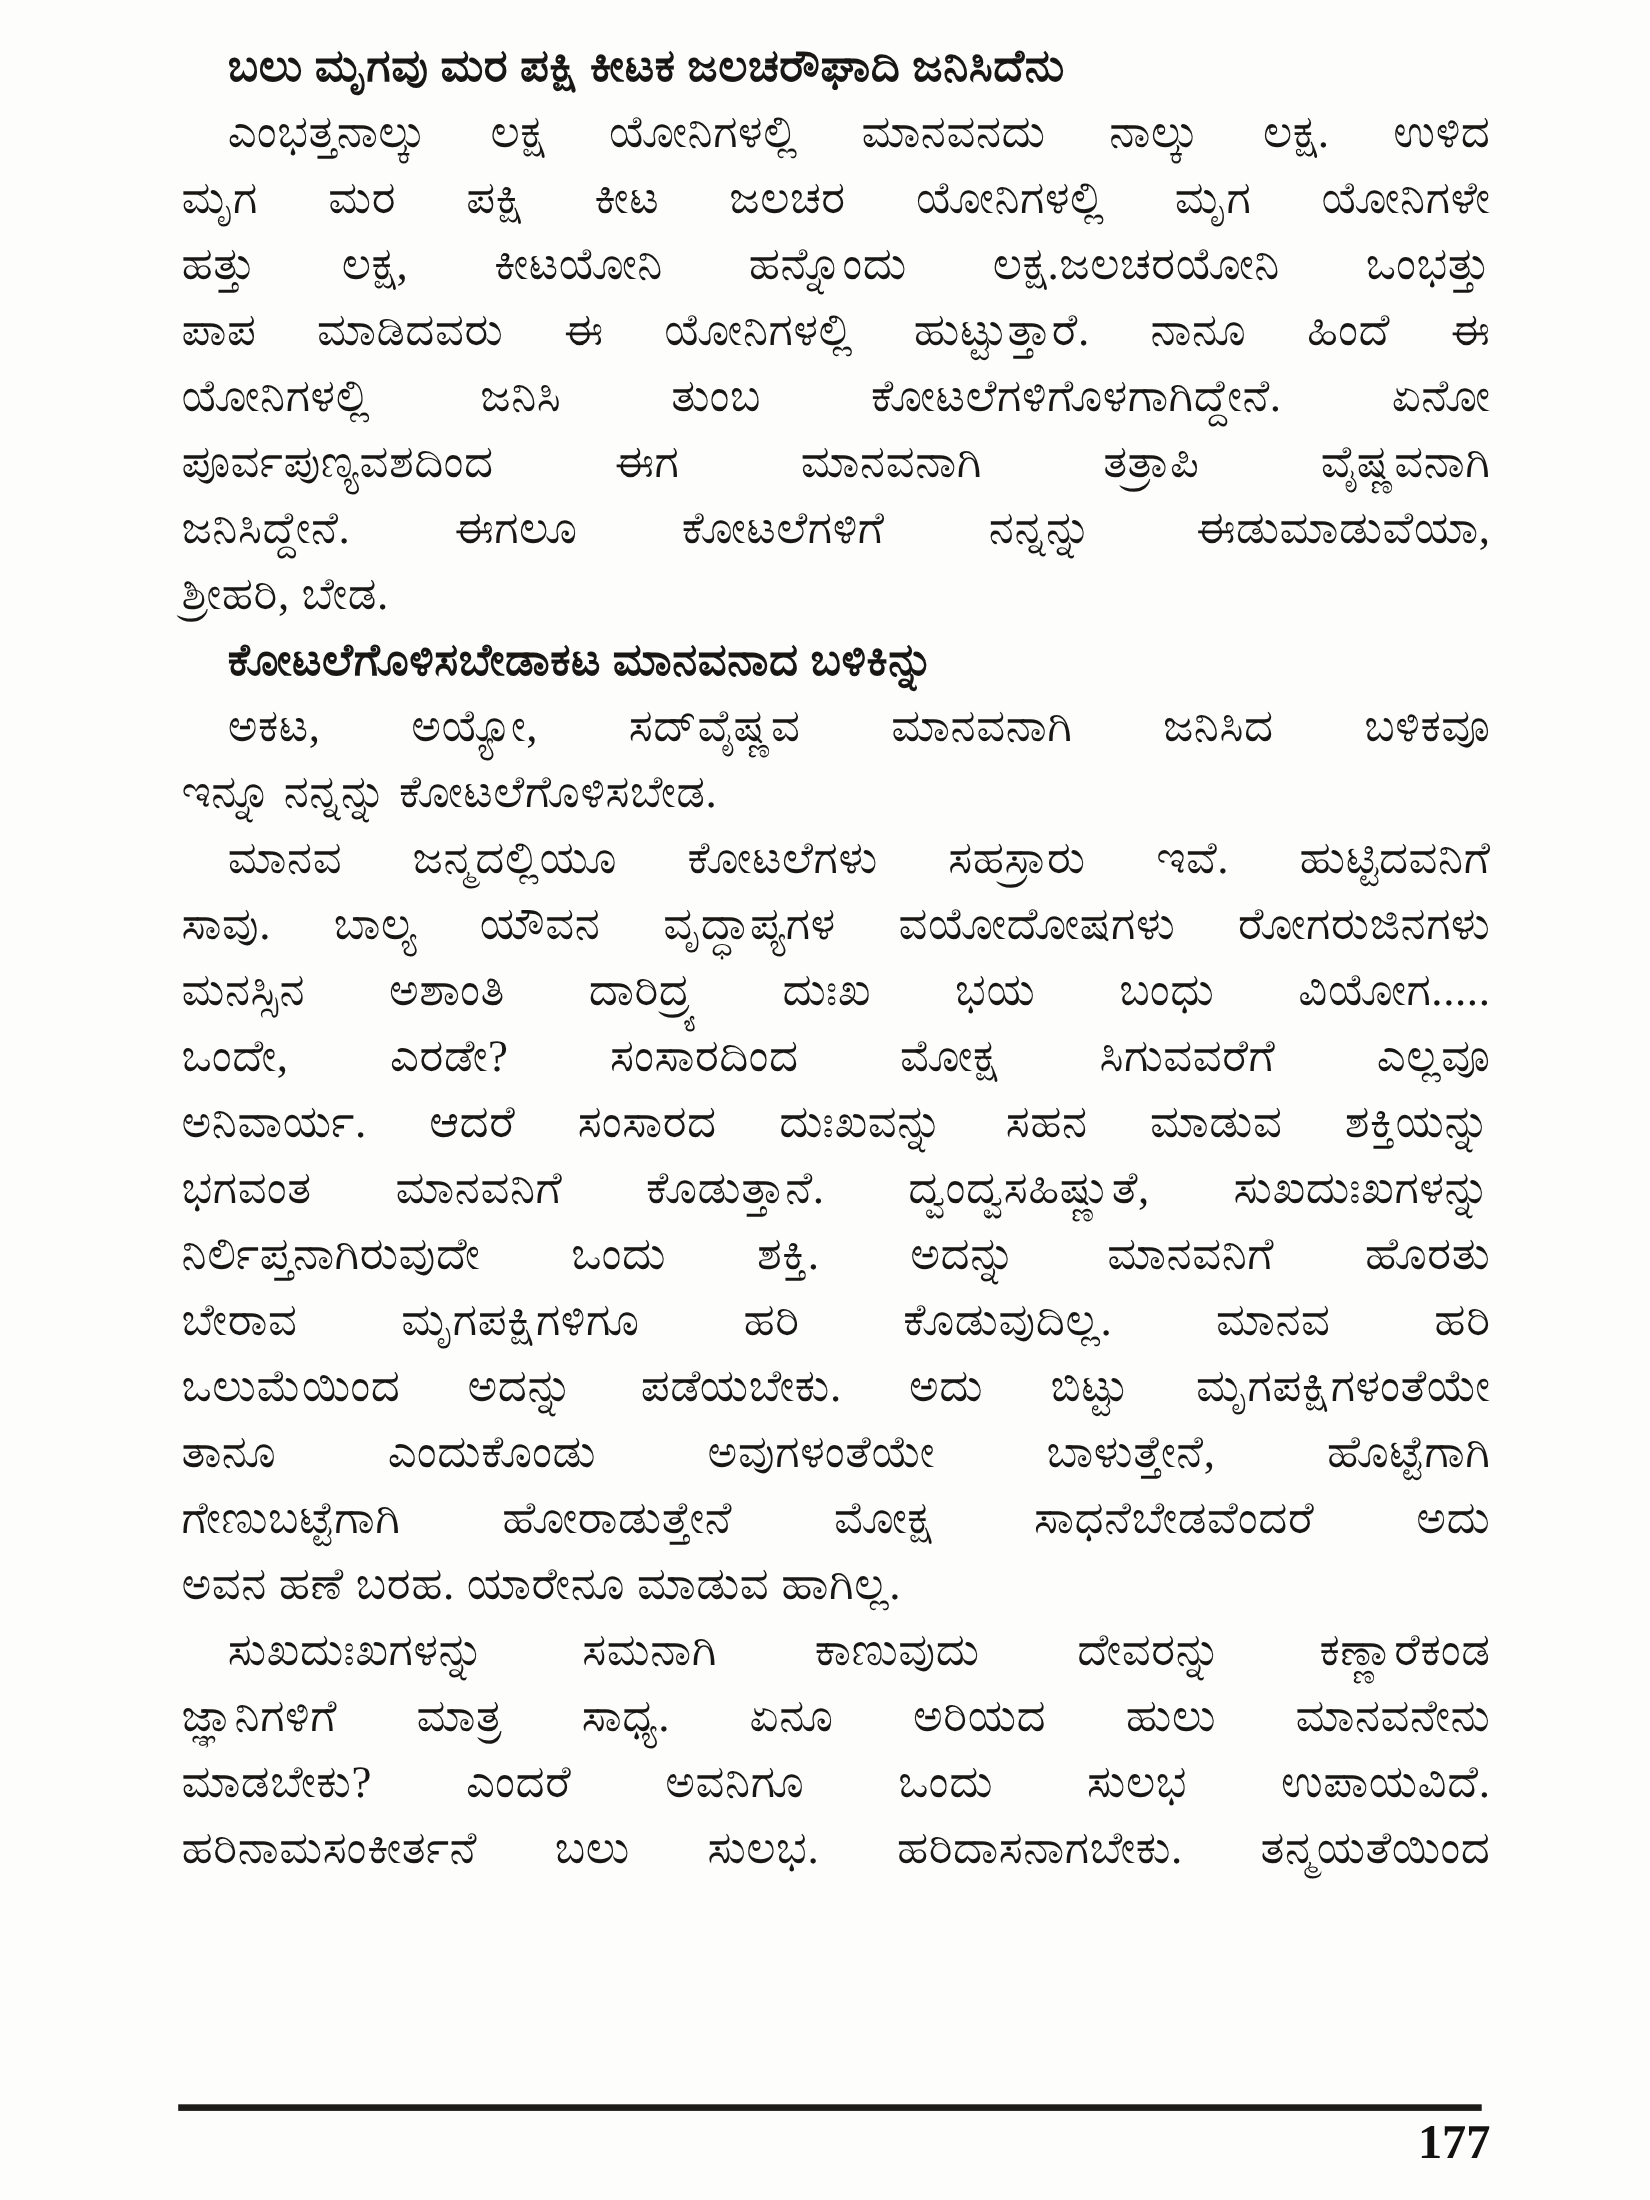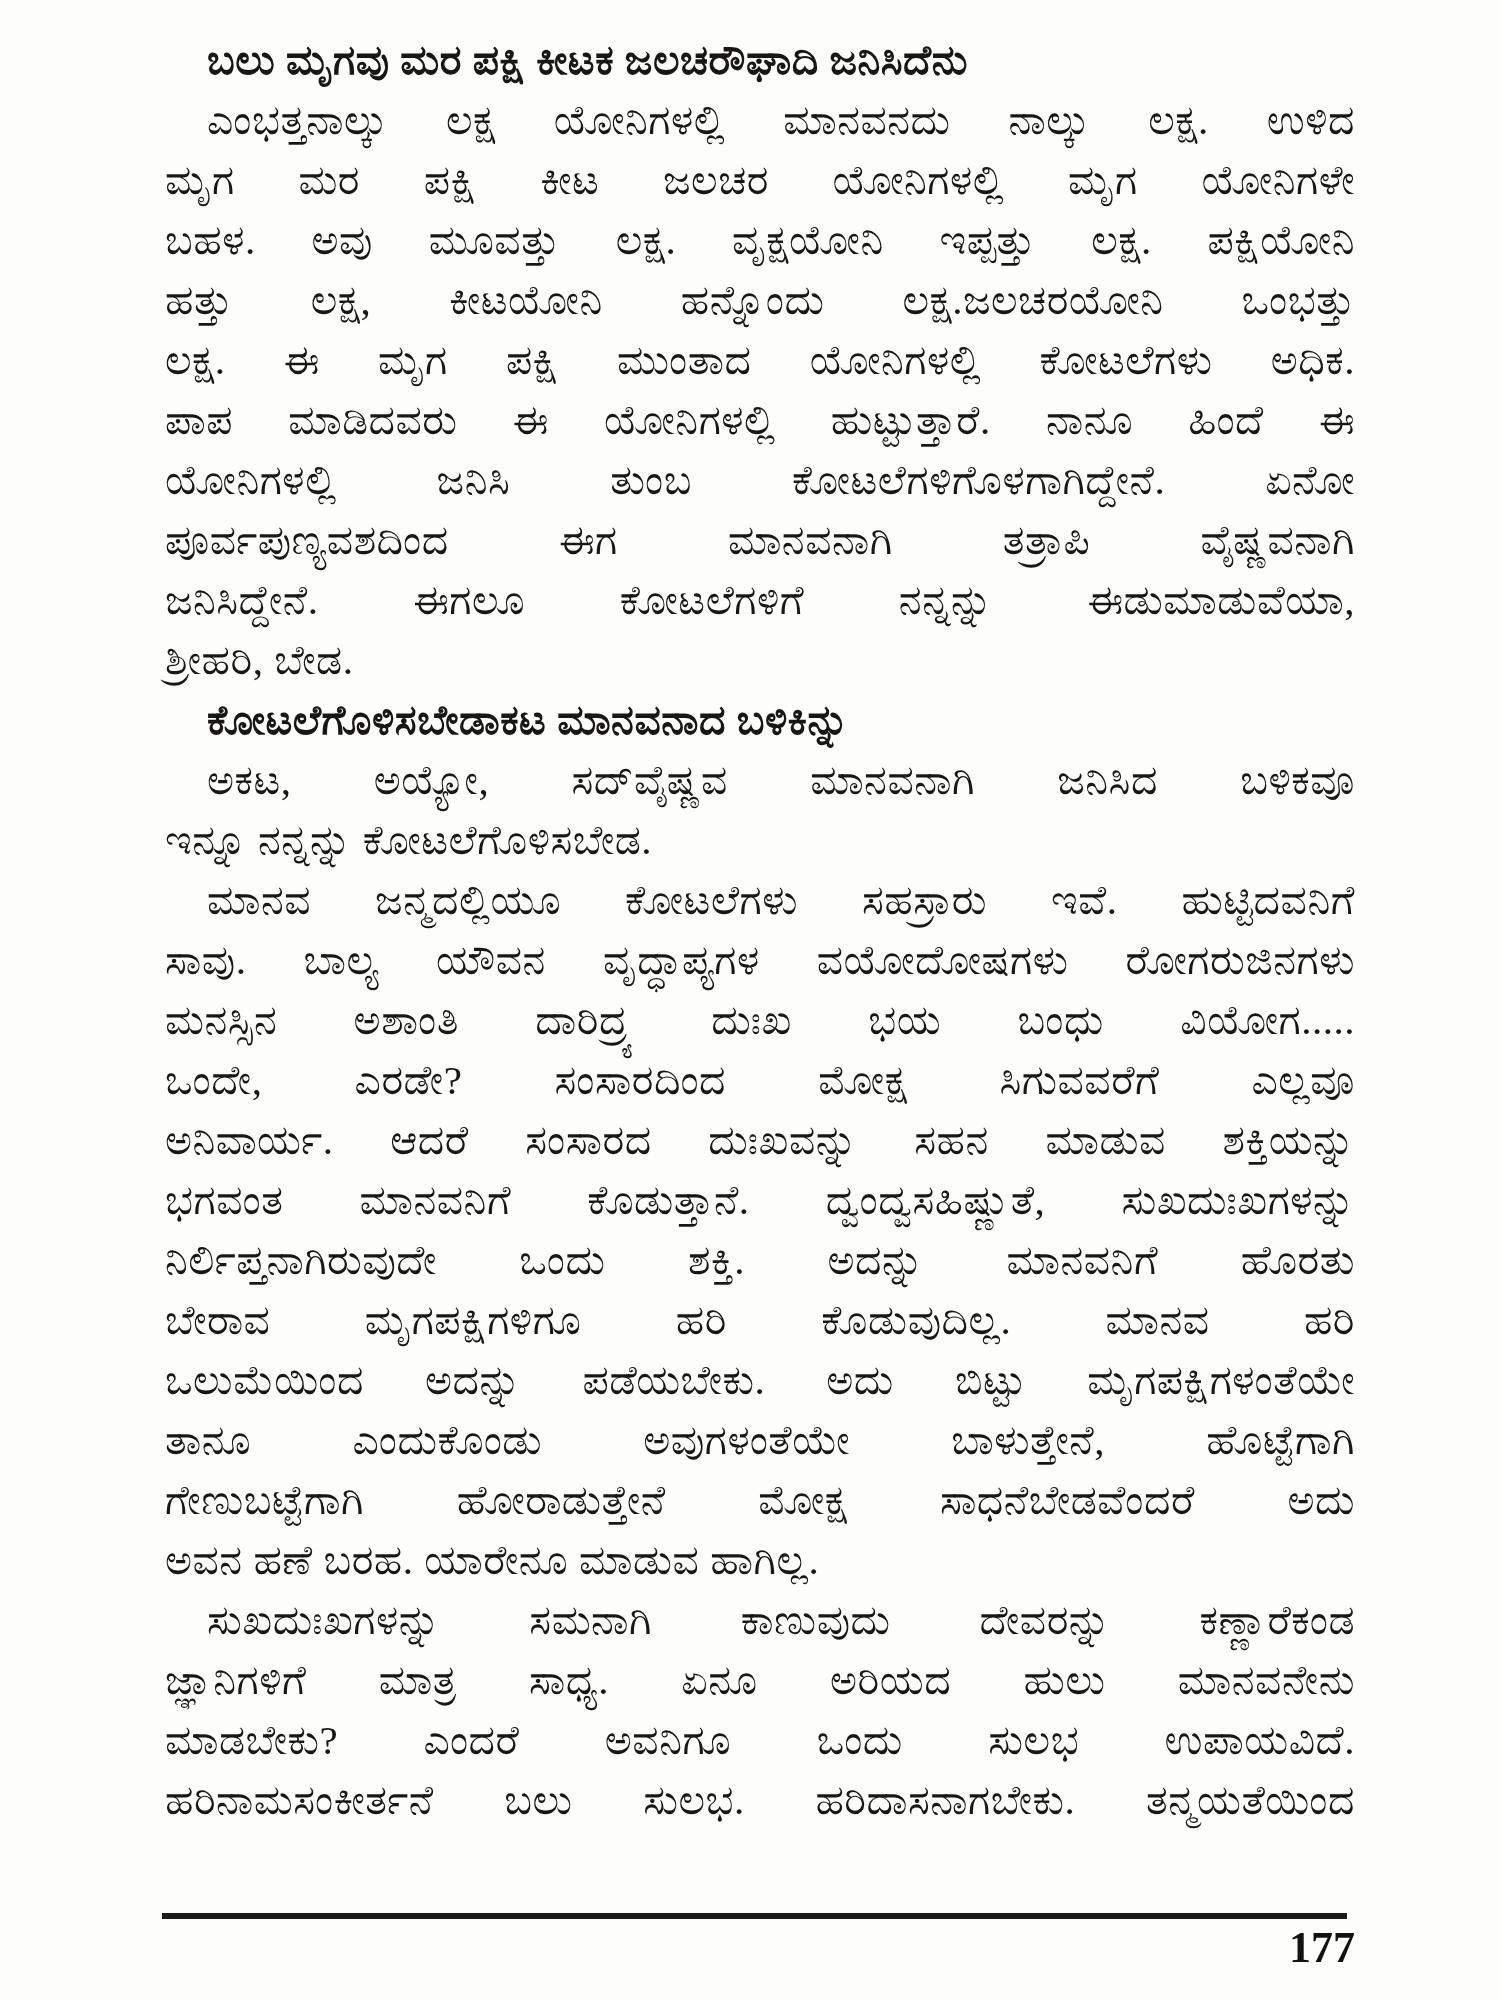--- a/index.html
+++ b/index.html
@@ -71,23 +71,21 @@
 
 <div class="page">
 
   <div class="text-col">
 
     <div class="line head indent">ಬಲು ಮೃಗವು ಮರ ಪಕ್ಷಿ ಕೀಟಕ ಜಲಚರೌಘಾದಿ ಜನಿಸಿದೆನು</div>
 
     <div>
       <div class="line indent">ಎಂಭತ್ತನಾಲ್ಕು ಲಕ್ಷ ಯೋನಿಗಳಲ್ಲಿ ಮಾನವನದು ನಾಲ್ಕು ಲಕ್ಷ. ಉಳಿದ</div>
       <div class="line">ಮೃಗ ಮರ ಪಕ್ಷಿ ಕೀಟ ಜಲಚರ ಯೋನಿಗಳಲ್ಲಿ ಮೃಗ ಯೋನಿಗಳೇ</div>
-      <div class="line">ಬಹಳ. ಅವು ಮೂವತ್ತು ಲಕ್ಷ. ವೃಕ್ಷಯೋನಿ ಇಪ್ಪತ್ತು ಲಕ್ಷ. ಪಕ್ಷಿಯೋನಿ</div>
       <div class="line">ಹತ್ತು ಲಕ್ಷ, ಕೀಟಯೋನಿ ಹನ್ನೊಂದು ಲಕ್ಷ.ಜಲಚರಯೋನಿ ಒಂಭತ್ತು</div>
-      <div class="line">ಲಕ್ಷ. ಈ ಮೃಗ ಪಕ್ಷಿ ಮುಂತಾದ ಯೋನಿಗಳಲ್ಲಿ ಕೋಟಲೆಗಳು ಅಧಿಕ.</div>
       <div class="line">ಪಾಪ ಮಾಡಿದವರು ಈ ಯೋನಿಗಳಲ್ಲಿ ಹುಟ್ಟುತ್ತಾರೆ. ನಾನೂ ಹಿಂದೆ ಈ</div>
       <div class="line">ಯೋನಿಗಳಲ್ಲಿ ಜನಿಸಿ ತುಂಬ ಕೋಟಲೆಗಳಿಗೊಳಗಾಗಿದ್ದೇನೆ. ಏನೋ</div>
       <div class="line">ಪೂರ್ವಪುಣ್ಯವಶದಿಂದ ಈಗ ಮಾನವನಾಗಿ ತತ್ರಾಪಿ ವೈಷ್ಣವನಾಗಿ</div>
       <div class="line">ಜನಿಸಿದ್ದೇನೆ. ಈಗಲೂ ಕೋಟಲೆಗಳಿಗೆ ನನ್ನನ್ನು ಈಡುಮಾಡುವೆಯಾ,</div>
       <div class="line short">ಶ್ರೀಹರಿ, ಬೇಡ.</div>
     </div>
 
     <div class="line head indent">ಕೋಟಲೆಗೊಳಿಸಬೇಡಾಕಟ ಮಾನವನಾದ ಬಳಿಕಿನ್ನು</div>
 
     <div>

